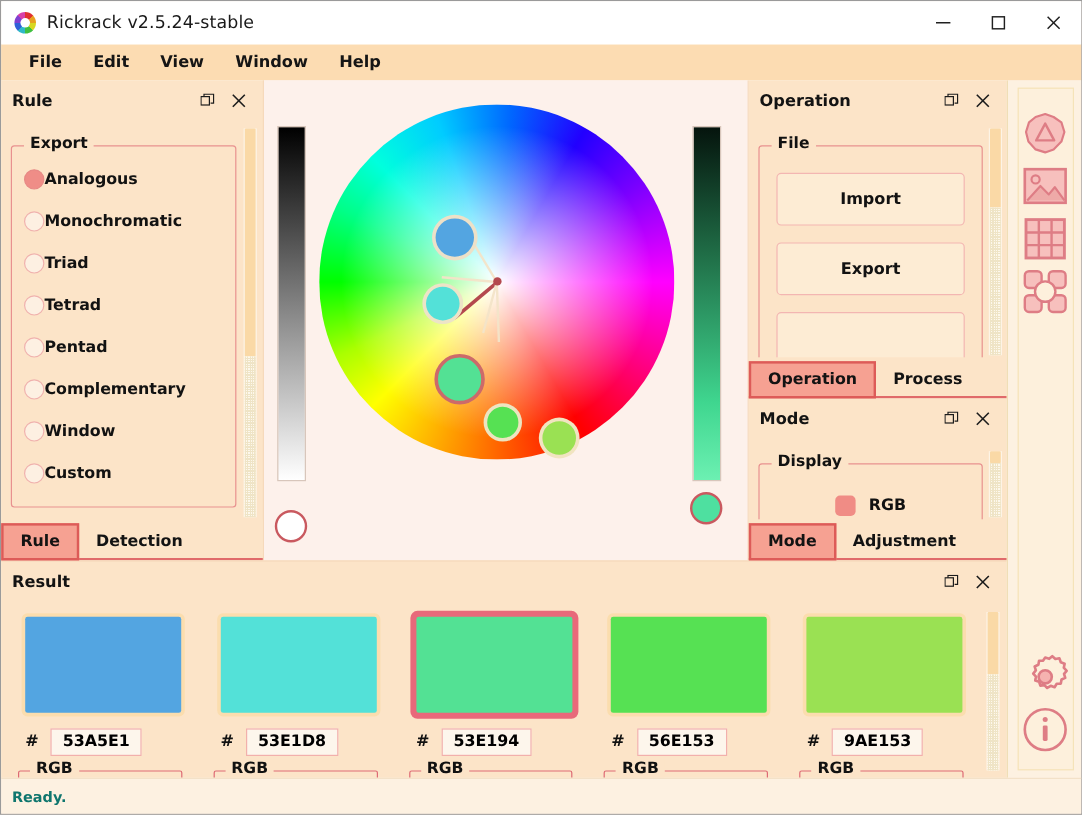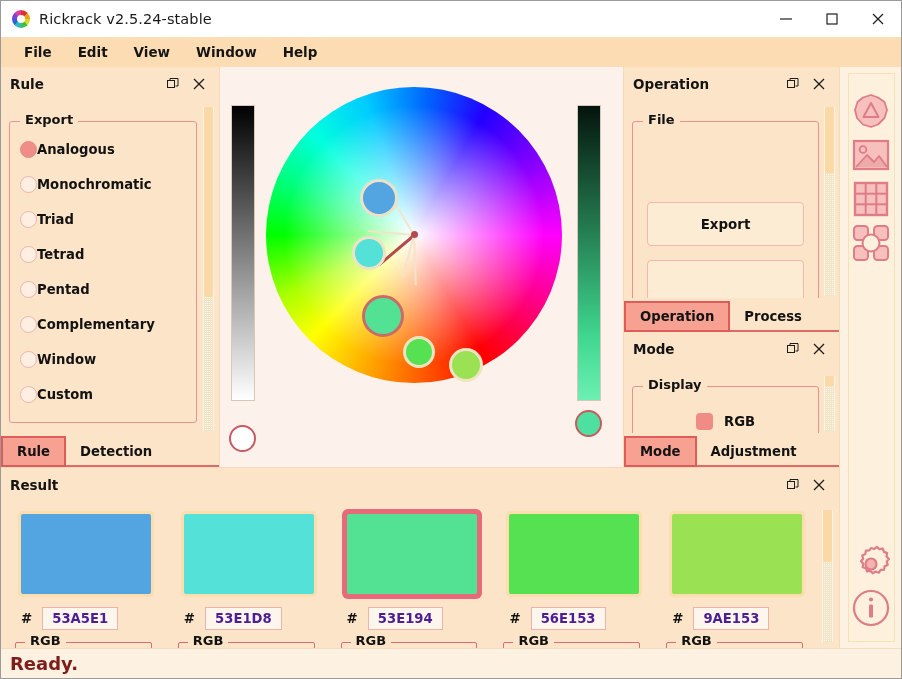--- a/index.html
+++ b/index.html
@@ -157,21 +157,21 @@
                   display:flex; }
   .swatch-cell { flex:1 1 0; position:relative; }
   .chip { position:absolute; left:20px; top:12px; width:130px; height:80px;
           border-radius:2px; }
   .chip.plain { box-shadow:0 0 0 3px #fbddae; }
   .chip.sel  { box-shadow:0 0 0 5px #e8697a; }
   .hex-row { position:absolute; left:20px; top:105px; display:flex;
              align-items:center; }
   .hash { font-size:13.4px; font-weight:bold; color:#111; }
   .hexbox { margin-left:10px; background:#fdf6ec; border:1.6px solid #f2b0ac;
-            padding:3px 9px; font-size:13.2px; font-weight:bold; color:#4c1d95;
+            padding:3px 9px; font-size:13.2px; font-weight:bold; color:#000000;
             min-width:74px; text-align:center; }
   .rgb-gb { position:absolute; left:14px; top:140px; right:12px; height:40px;
             border:1.3px solid #dd6a74; border-top:1.3px solid #dd6a74;
             border-radius:2px; }
   .rgb-gb .gb-label { position:absolute; top:-10px; left:9px;
       background:#fce4c8; padding:0 5px; font-size:13px; font-weight:bold;
       color:#111; }
 
   
   .rail { flex:0 0 62px; width:62px; background:#fdf1e1;
@@ -182,21 +182,21 @@
   .rail-icon { position:relative; z-index:2; width:44px; height:44px;
                display:flex; align-items:center; justify-content:center;
                color:#de7d85; }
   .rail-icon svg { display:block; }
   .rail-spacer { flex:1 1 auto; }
 
   
   .statusbar { flex:0 0 30px; height:30px; background:#fdf1e1;
                display:flex; align-items:center; padding-left:9px;
                border-top:1px solid #f0ddc2; }
-  .status-text { font-size:18px; font-weight:bold; color:#7f1d1d; }
+  .status-text { font-size:12px; font-weight:bold; color:#0f766e; }
 </style>
 </head>
 <body>
 
 <div class="app">
 
   <div class="titlebar">
     <div class="app-icon"></div>
     <div class="title-text">Rickrack v2.5.24-stable</div>
     <div class="win-btns">
@@ -340,20 +340,21 @@
                   <svg width="12" height="12" viewBox="0 0 12 12">
                       <line x1="1" y1="1" x2="11" y2="11" stroke="currentColor" stroke-width="1.3"></line>
                       <line x1="11" y1="1" x2="1" y2="11" stroke="currentColor" stroke-width="1.3"></line>
                     </svg>
                 </div>
               </div>
             </div>
             <div class="op-body">
               <div class="groupbox" id="file-gb">
                 <div class="gb-label">File</div>
+                <div class="opbtn" id="btn-import">Import</div>
                 <div class="opbtn" id="btn-export">Export</div>
                 <div class="opbtn" id="btn-third"></div>
               </div>
               <div class="vscroll" style="right:4px;">
                 <div class="thumb" style="height:66px;"></div>
                 <div class="track-dots" style="top:66px;bottom:0;"></div>
               </div>
             </div>
             <div class="tabstrip">
               <div class="tab active">Operation</div>

